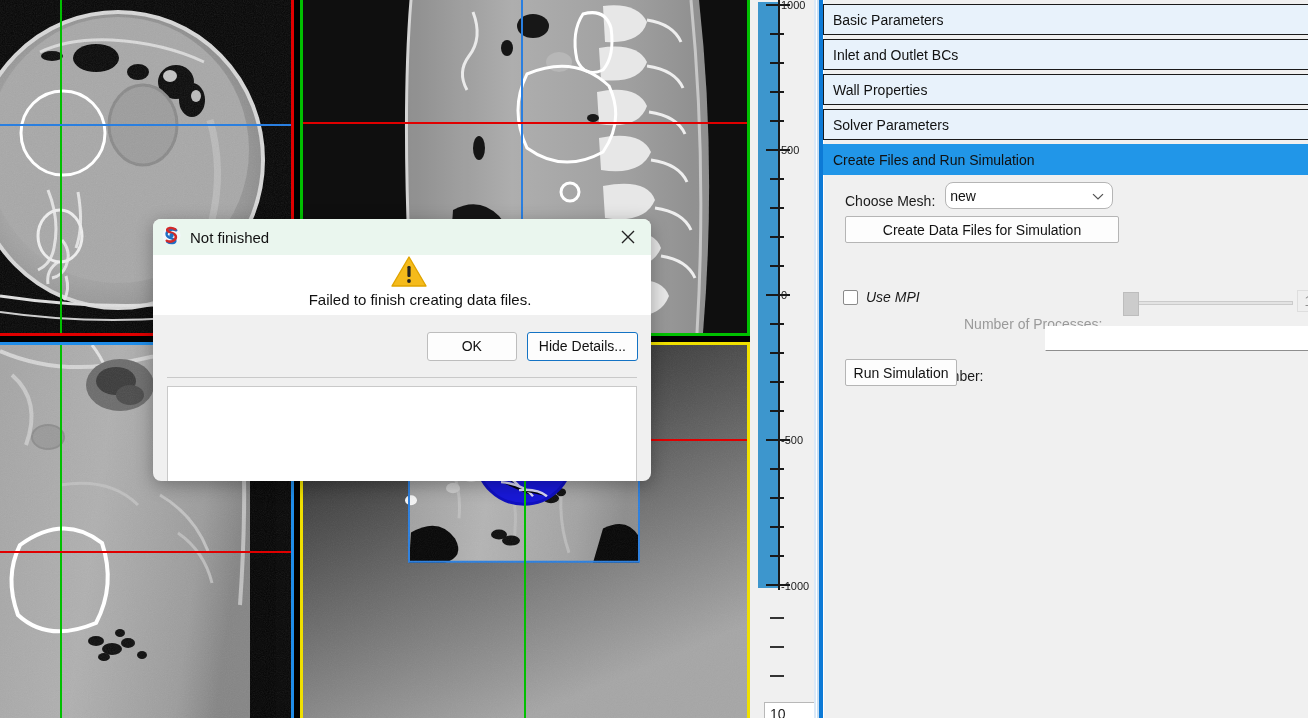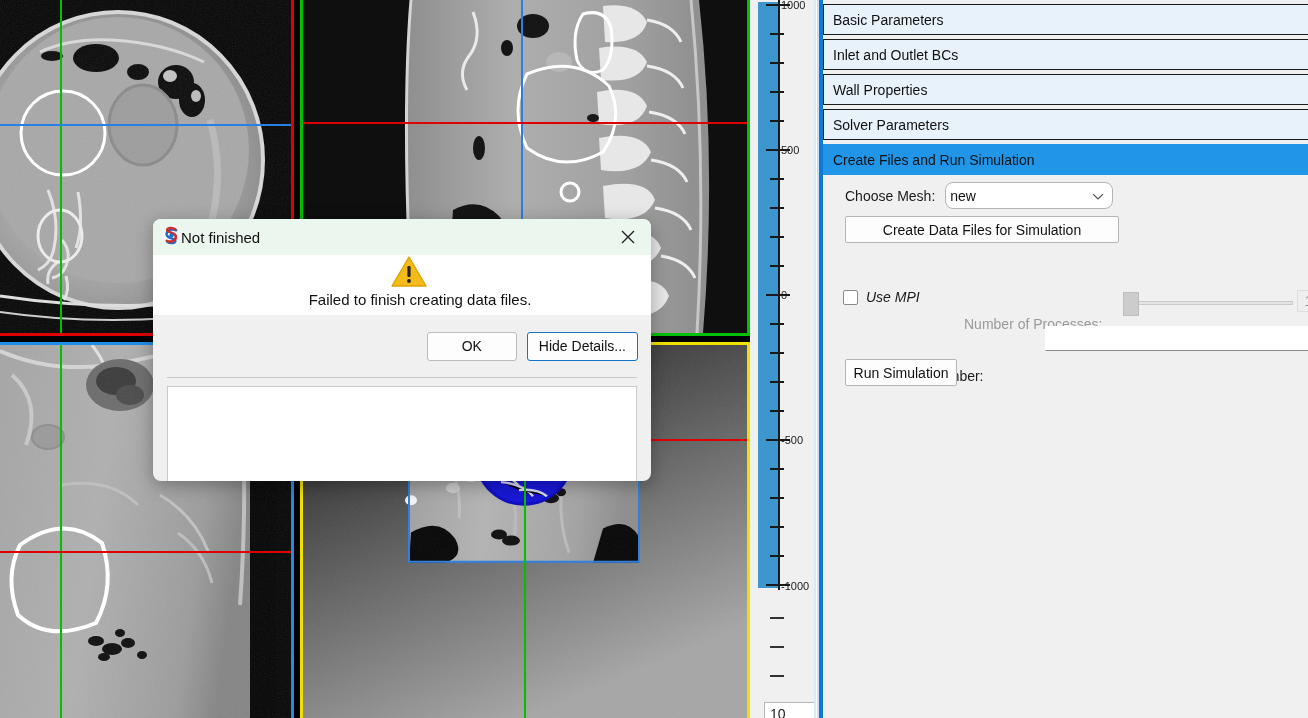--- a/index.html
+++ b/index.html
@@ -45,21 +45,21 @@
   #module-panel{position:absolute;left:814px;top:0;width:494px;height:718px;background:#f0f0f0;overflow:hidden;}
   #panel-left-rule{position:absolute;left:0;top:0;width:10px;height:718px;
      background:linear-gradient(to right,#dbe9f7 0px,#dbe9f7 2px,#ffffff 2px,#ffffff 3px,#c8dff3 3px,#c8dff3 5px,#0d7ad6 5px,#0d7ad6 9px,#ffffff 9px);}
 
   .collapsible{position:absolute;left:9px;right:-2px;height:31px;box-sizing:border-box;
      background:#e8f2fb;border:1px solid #1a1a1a;display:flex;align-items:center;padding-left:9px;font-size:14px;color:#111;}
   .collapsible.active{background:#2196e8;border-color:#2196e8;color:#111;}
 
   #section-body{position:absolute;left:9px;top:176px;right:0;bottom:0;}
 
-  .row{position:absolute;display:flex;align-items:center;}
+  .row{position:absolute;display:flex;align-items:flex-end;}
   .lbl{font-size:14px;color:#1a1a1a;white-space:nowrap;}
   .lbl.dim{color:#9a9a9a;margin-top:27px;}
 
   select.combo{
     width:168px;height:27px;box-sizing:border-box;background:#ffffff;border:1px solid #b5b5b5;
     font-family:"Liberation Sans",sans-serif;font-size:14px;color:#111;padding:2px 4px;
     -webkit-appearance:none;appearance:none;border-radius:8px;
   }
   .combo-wrap{position:relative;display:inline-block;}
   .combo-arrow{position:absolute;right:9px;top:50%;transform:translateY(-50%);pointer-events:none;}
@@ -84,21 +84,21 @@
       font-size:14px;color:#8e8e8e;text-align:center;line-height:20px;}
 
   #step-label{left:22px;top:192px;}
   #step-input{position:absolute;left:222px;top:150px;right:-20px;height:25px;background:#fff;
      border:1px solid #ffffff;border-bottom:1px solid #8e8e8e;box-sizing:border-box;}
 
   
   #dialog{position:absolute;left:153px;top:219px;width:498px;height:262px;
      background:#f0f0f0;border-radius:8px;box-shadow:0 4px 18px rgba(0,0,0,.30);overflow:hidden;}
   #dlg-titlebar{height:36px;background:#eaf6ee;display:flex;align-items:center;padding:0 6px 0 9px;}
-  #dlg-title{font-size:15px;color:#111;}
+  #dlg-title{font-size:15px;color:#111;margin-left:9px;}
   #dlg-close{margin-left:auto;width:34px;height:30px;display:flex;align-items:center;justify-content:center;cursor:pointer;}
   #dlg-msgarea{height:60px;background:#ffffff;display:flex;align-items:center;padding-left:14px;flex-direction:column;}
   #dlg-msg{font-size:15px;color:#111;margin-left:22px;}
   #dlg-btnrow{height:62px;background:#f0f0f0;display:flex;align-items:center;justify-content:flex-end;padding-right:13px;gap:10px;}
   #btn-ok{width:90px;height:29px;background:#fdfdfd;border:1px solid #bdbdbd;border-radius:3px;font-size:14px;
      font-family:"Liberation Sans",sans-serif;color:#111;cursor:pointer;}
   #btn-hide{height:29px;padding:0 11px;background:#fdfdfd;border:1px solid #1473c4;border-radius:3px;font-size:14px;
      font-family:"Liberation Sans",sans-serif;color:#111;cursor:pointer;}
   #dlg-sep{height:1px;background:#c9c9c9;margin:0 14px;}
   #dlg-details{margin:8px 14px 0 14px;height:103px;background:#ffffff;border:1px solid #c9c9c9;}

